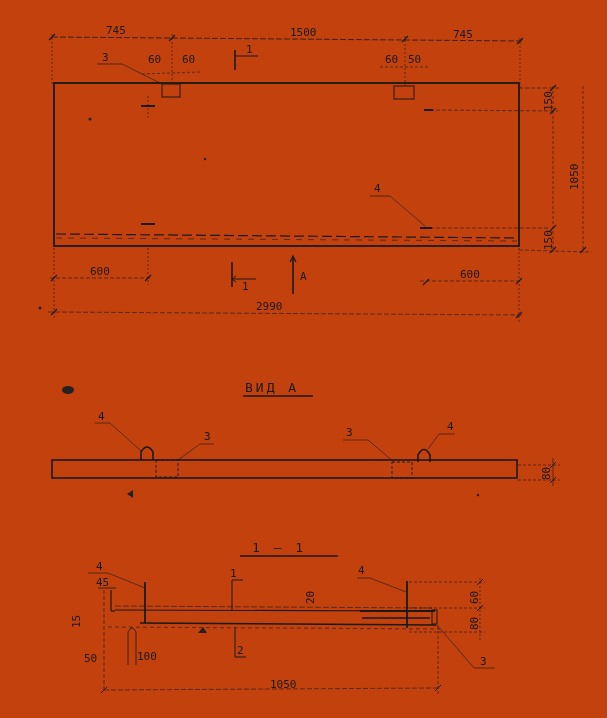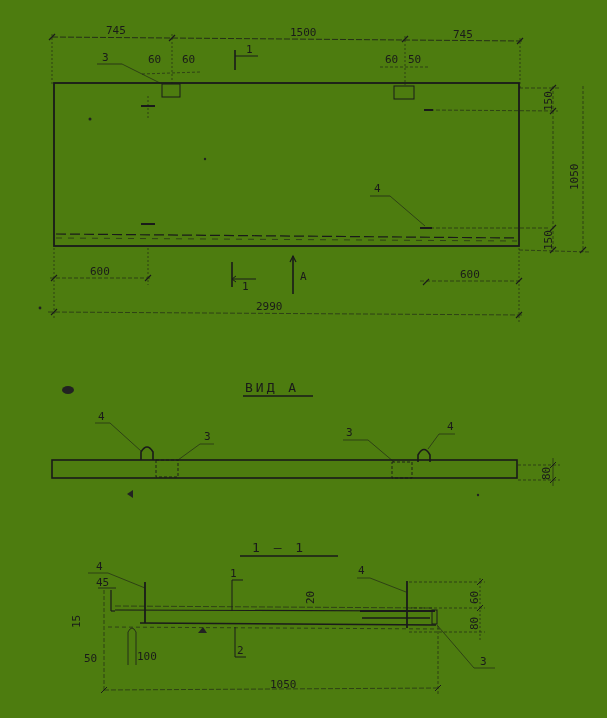--- a/index.html
+++ b/index.html
@@ -1,17 +1,17 @@
 <!DOCTYPE html>
 <html><head>
 <meta charset="utf-8">
 <style>
   html, body { margin: 0; padding: 0; background: #ffffff; }
   body { width: 607px; height: 718px; overflow: hidden; position: relative; }
-  #drawing { position: absolute; left: 0; top: 0; width: 607px; height: 718px; background: #4d7c0f; }
+  #drawing { position: absolute; left: 0; top: 0; width: 607px; height: 718px; background: #c2410c; }
   svg { display: block; }
   .txt { font-family: "DejaVu Sans Mono", monospace; fill: #1a1a1a; font-size: 11px; }
   .title { font-family: "DejaVu Sans Mono", monospace; fill: #1a1a1a; font-size: 13px; letter-spacing: 3px; }
 </style>
 </head>
 <body>
 
 <div id="drawing">
 <svg width="607" height="718" viewBox="0 0 607 718" xmlns="http://www.w3.org/2000/svg">
   <g stroke="#1a1a1a" fill="none">

